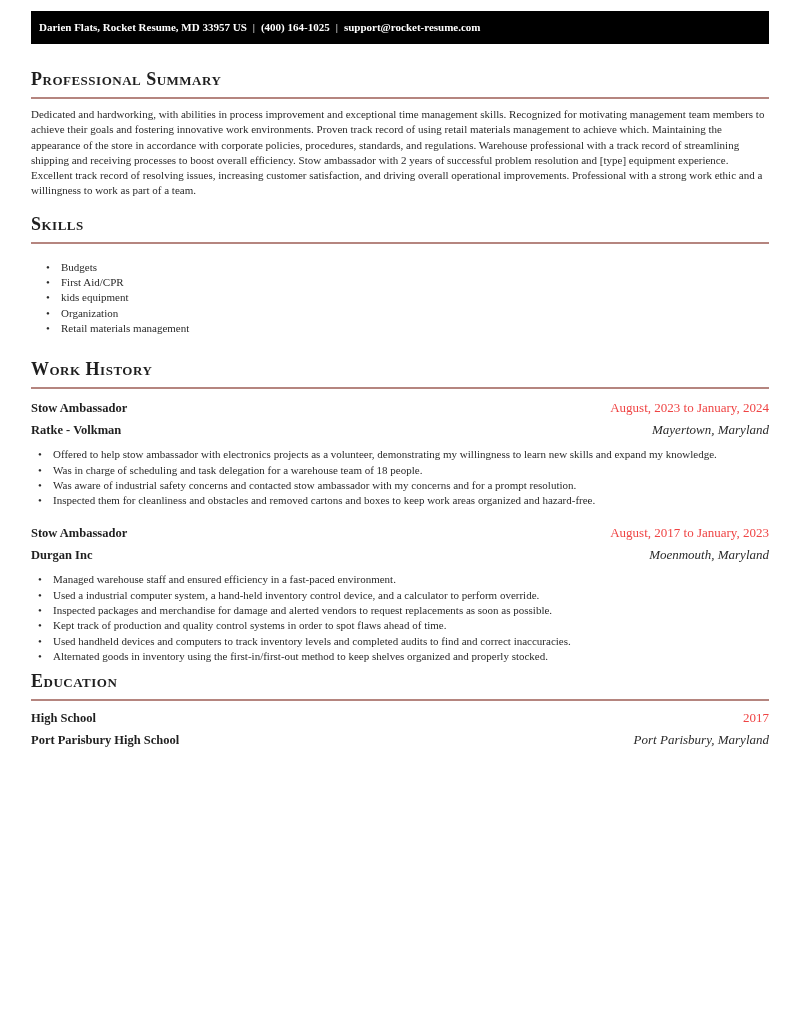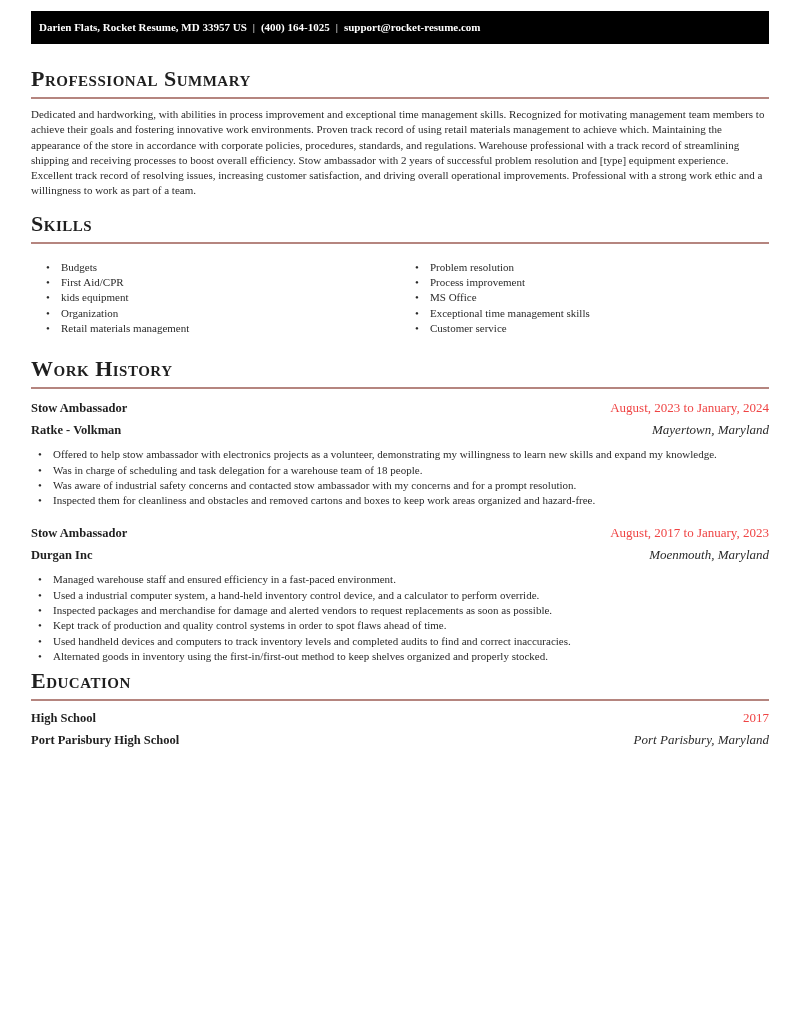--- a/index.html
+++ b/index.html
@@ -47,21 +47,21 @@
       white-space: nowrap;
     }
     .contact-bar .sep {
       padding: 0 6px;
       font-weight: normal;
     }
     .section-title {
       margin: 0;
       font-family: "Liberation Serif", serif;
       font-weight: bold;
-      font-size: 22px;
+      font-size: 18px;
       font-variant: small-caps;
       letter-spacing: 0.5px;
       color: #1f1f1f;
       line-height: 26px;
     }
     .divider {
       height: 0;
       border-top: 2px solid #b5857f;
       margin-top: 5px;
     }
@@ -150,27 +150,20 @@
     <h2 class="section-title">Skills</h2>
     <div class="divider"></div>
     <div class="skills-grid">
       <ul class="skills-col">
         <li>Budgets</li>
         <li>First Aid/CPR</li>
         <li>kids equipment</li>
         <li>Organization</li>
         <li>Retail materials management</li>
       </ul>
-      <ul class="skills-col">
-        <li>Problem resolution</li>
-        <li>Process improvement</li>
-        <li>MS Office</li>
-        <li>Exceptional time management skills</li>
-        <li>Customer service</li>
-      </ul>
     </div>
   </section>
 
   <section class="work-section">
     <h2 class="section-title">Work History</h2>
     <div class="divider"></div>
 
     <div class="job">
       <div class="row">
         <span class="role">Stow Ambassador</span>

